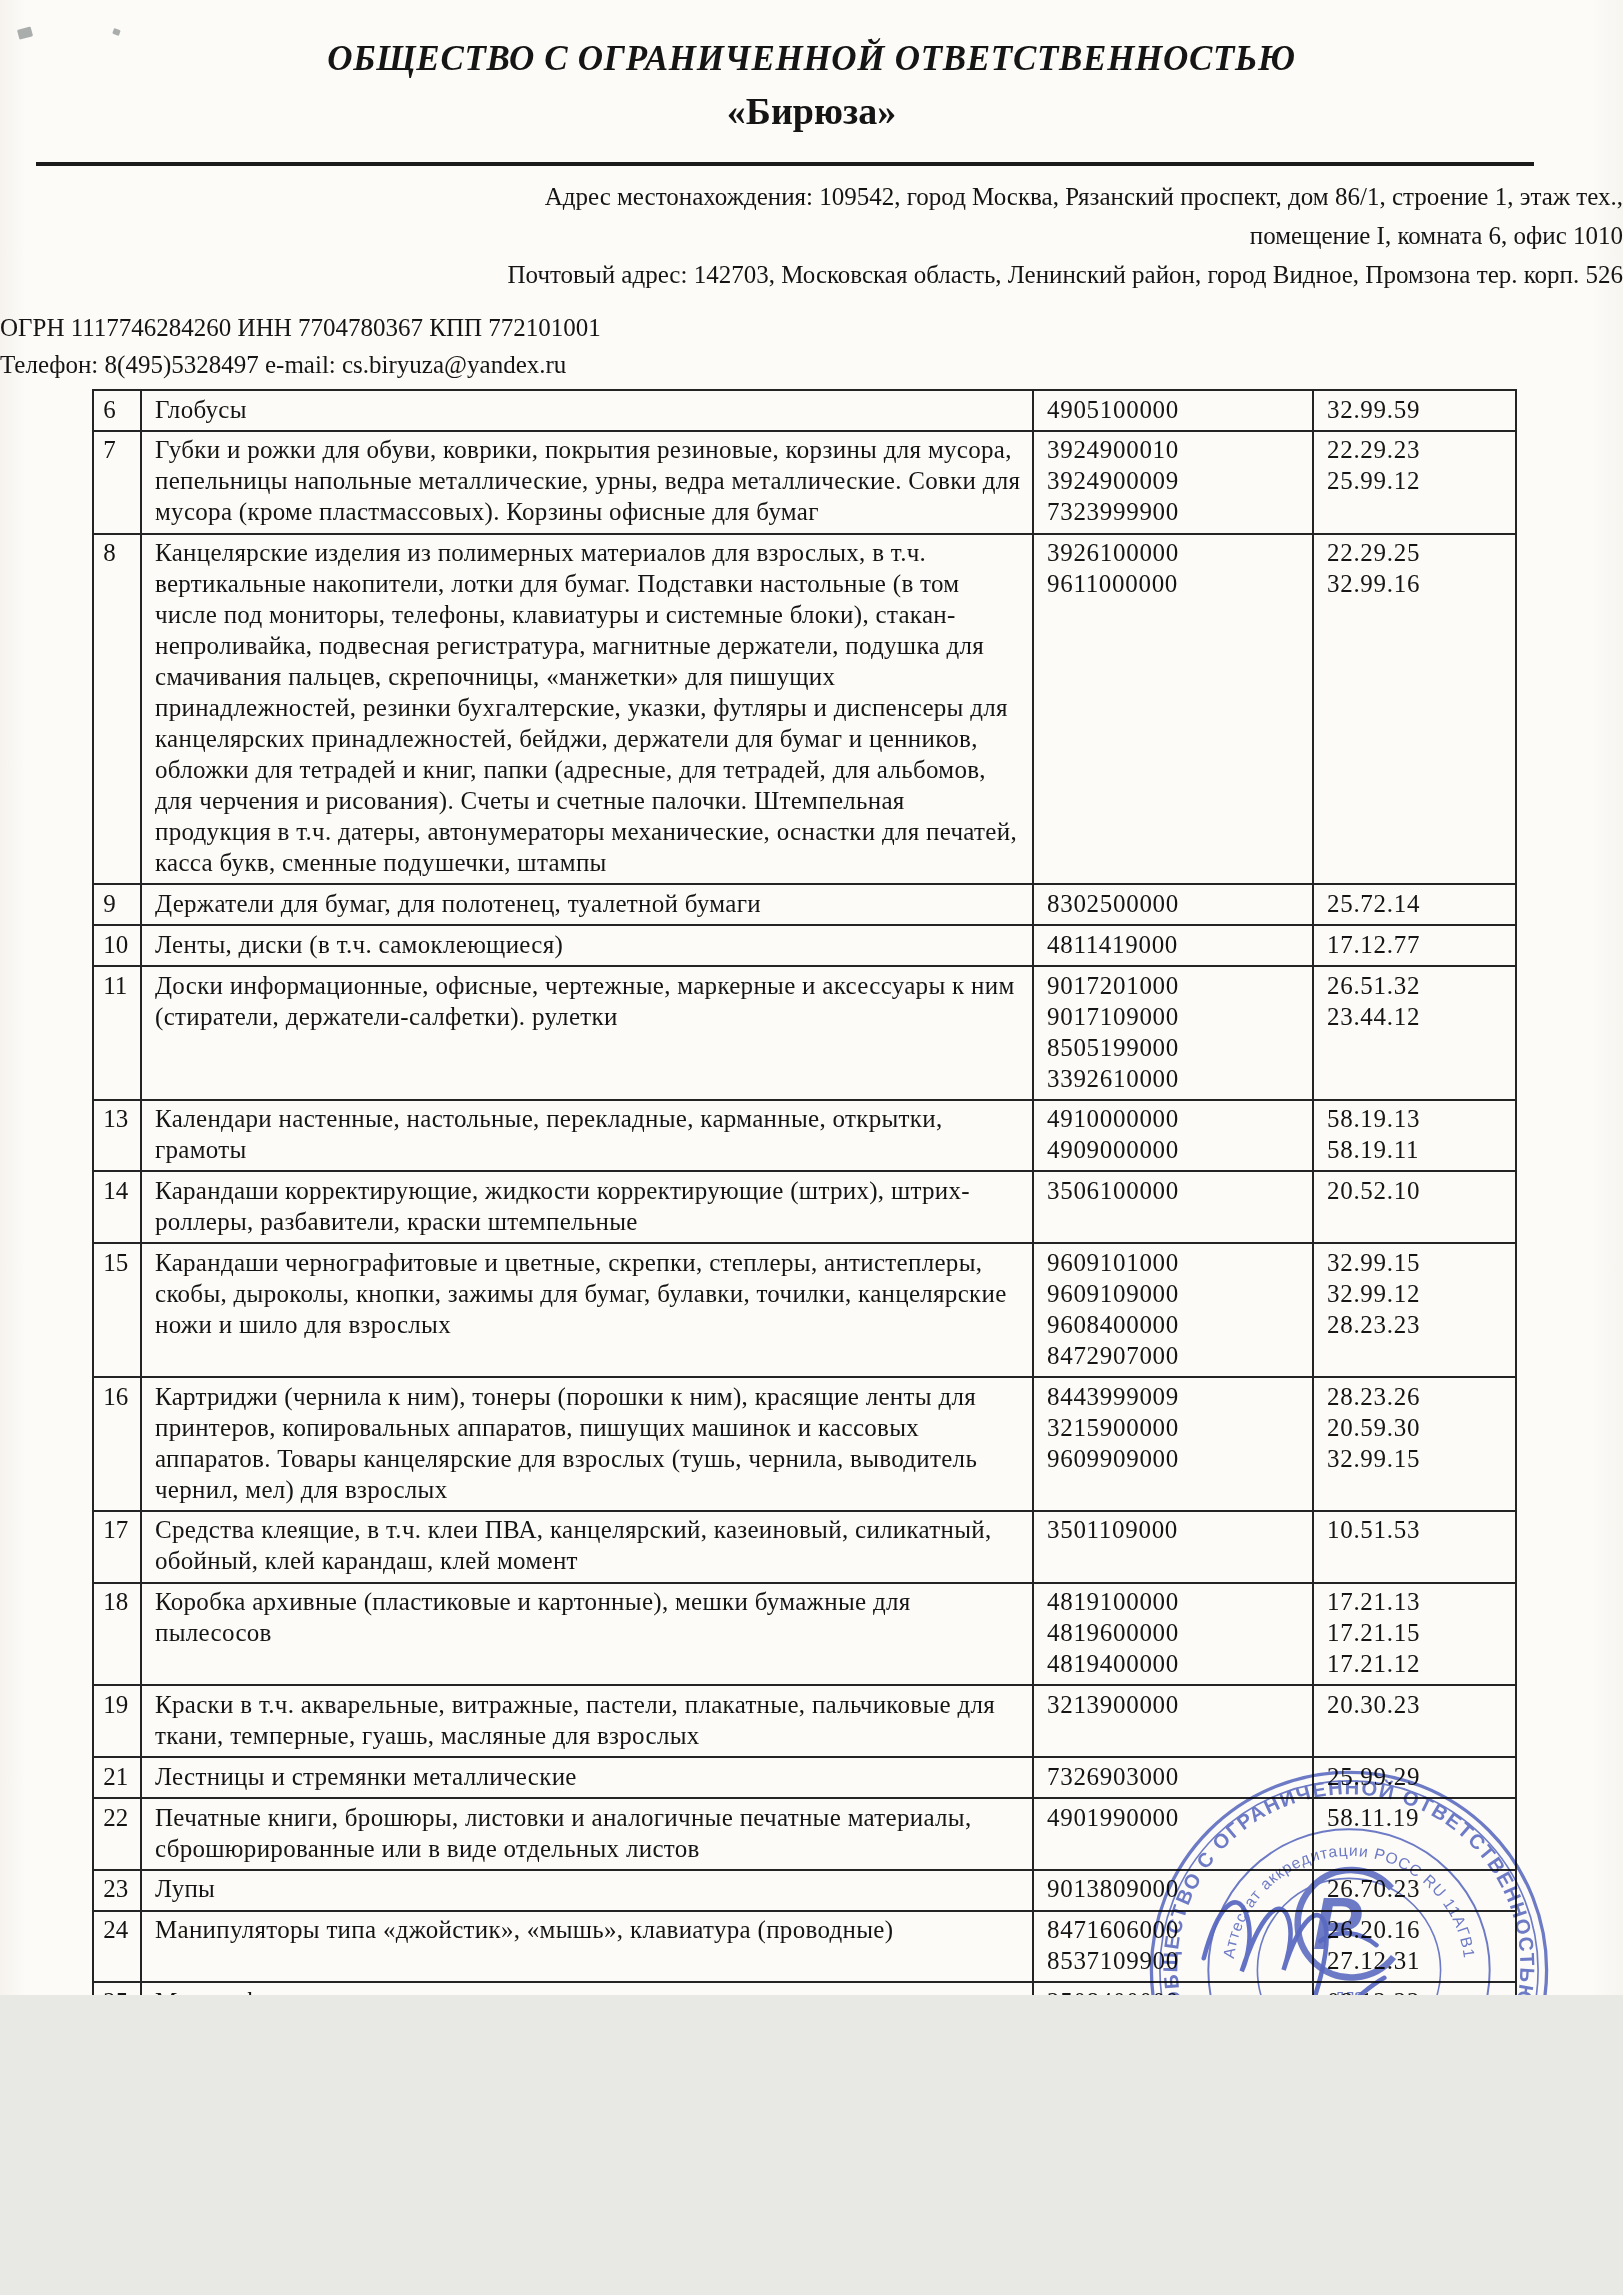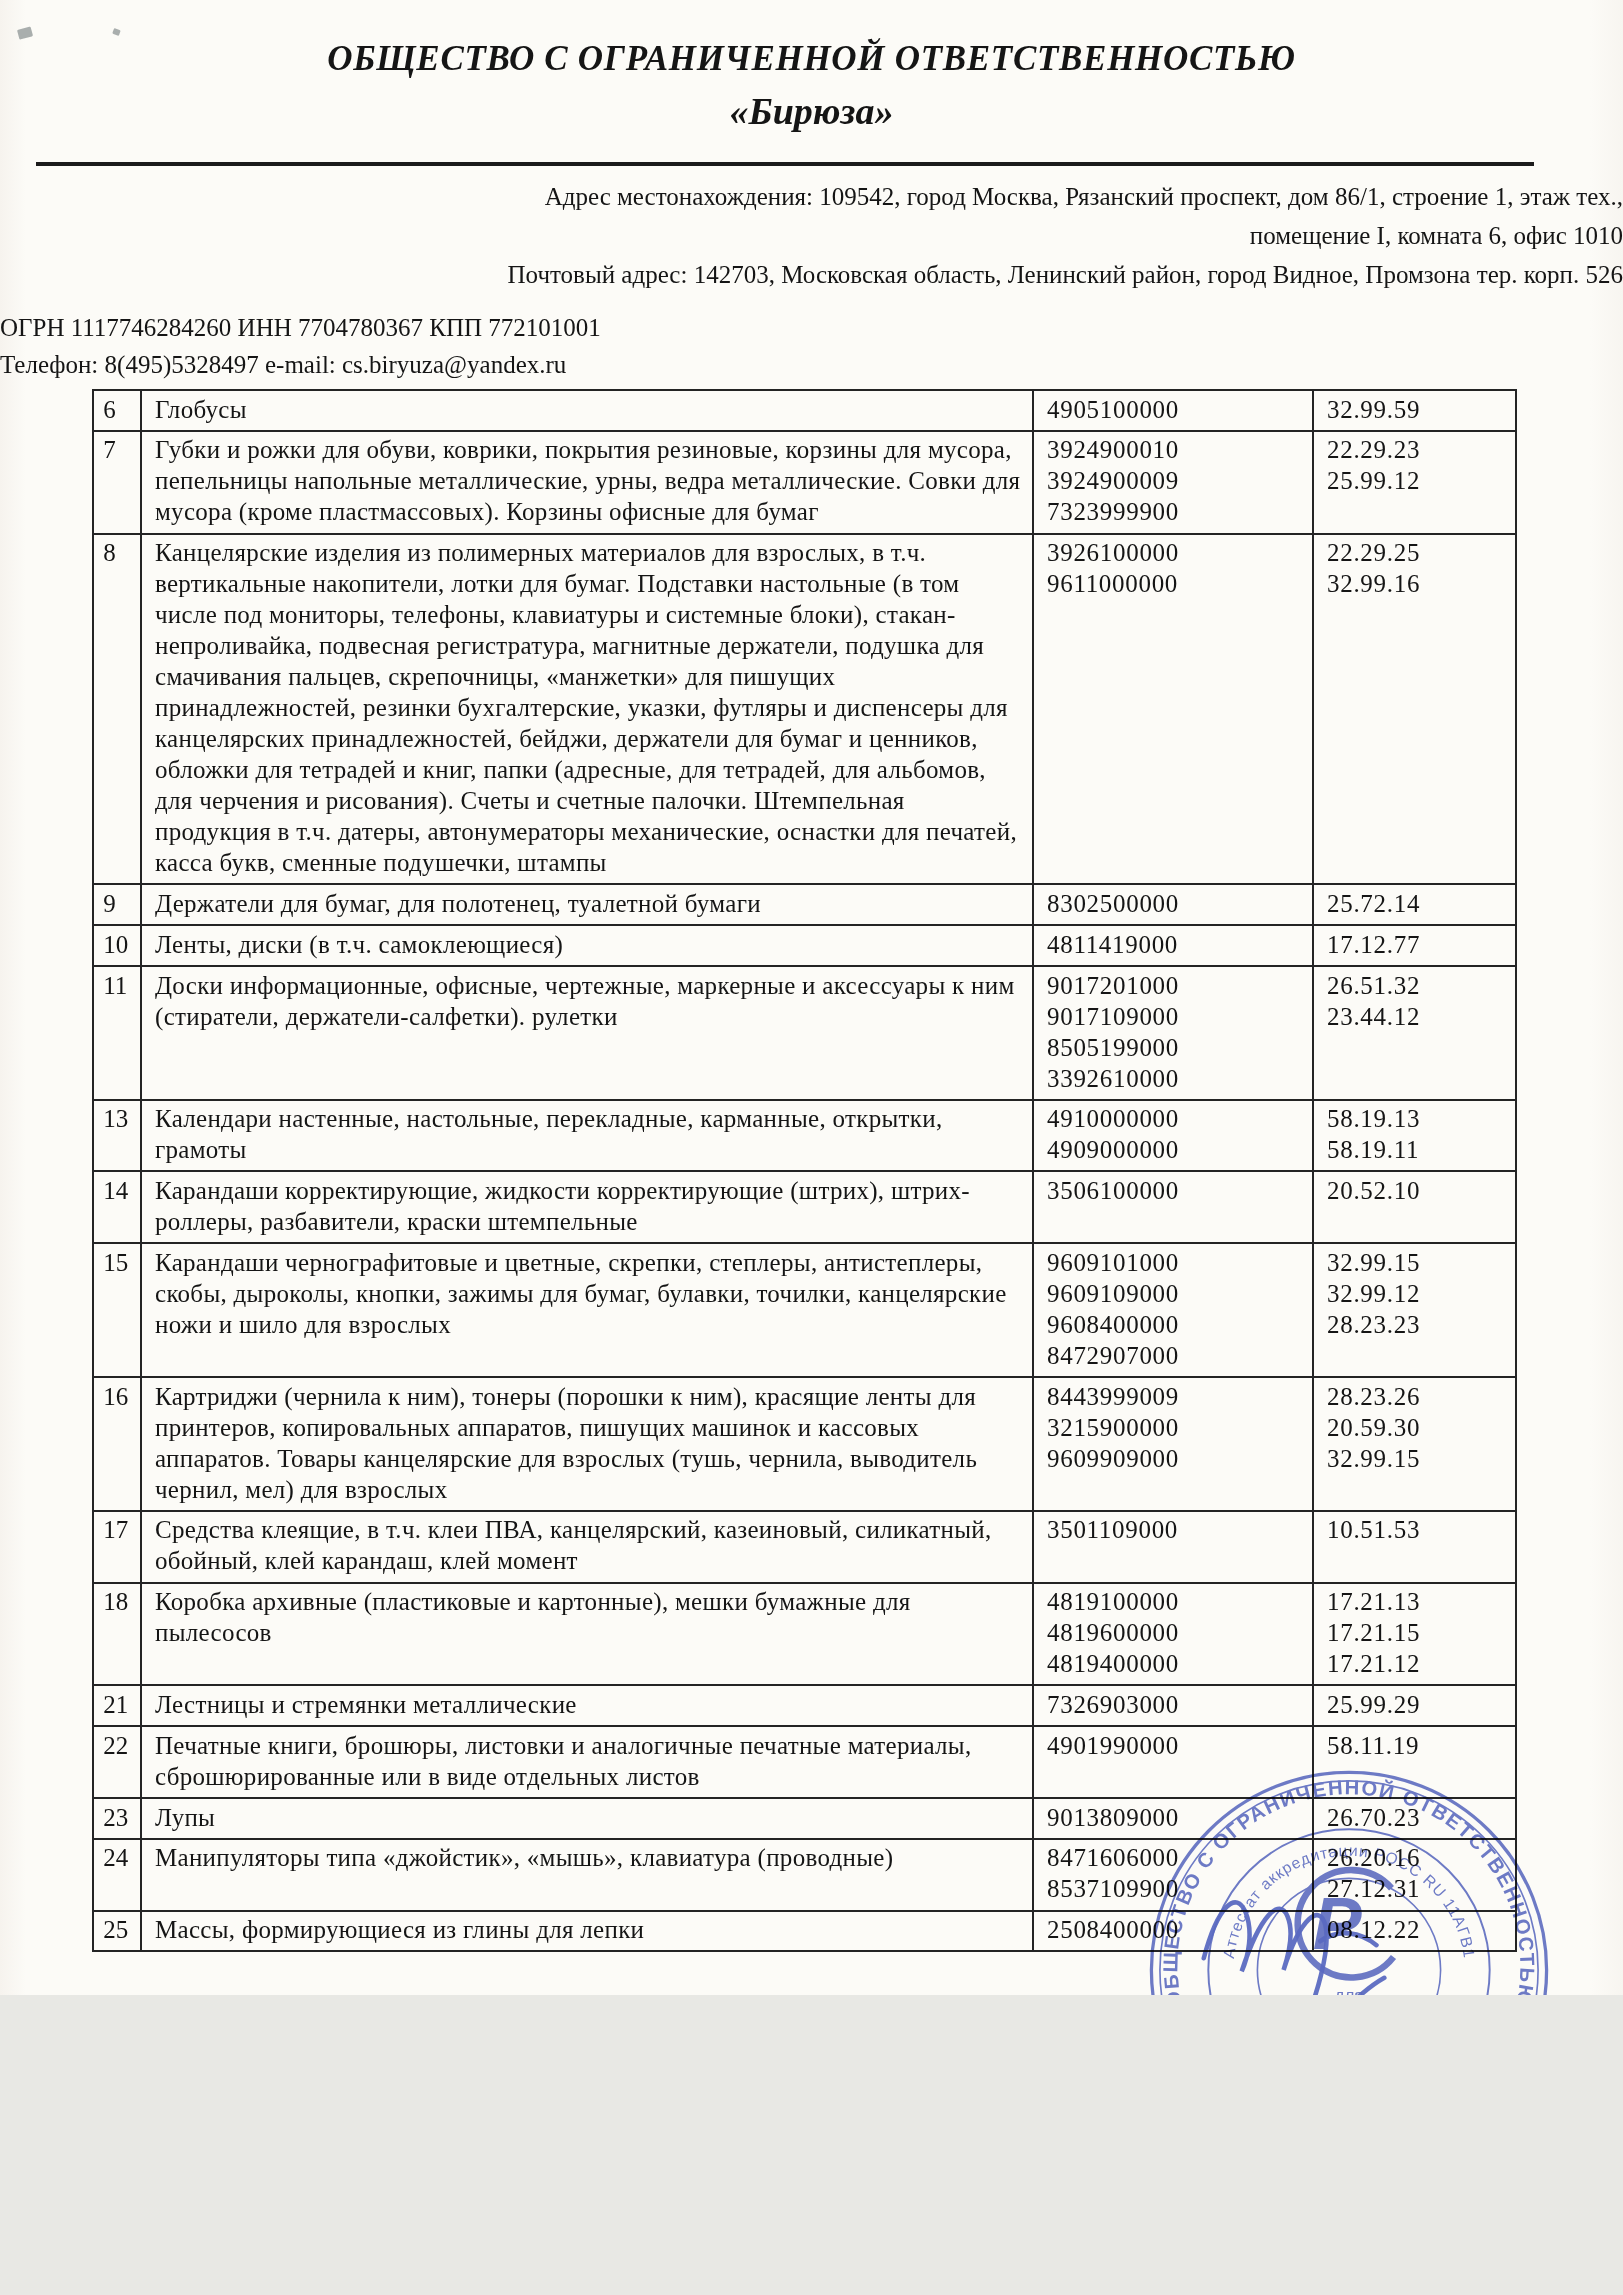--- a/index.html
+++ b/index.html
@@ -5,21 +5,21 @@
   html,body{margin:0;padding:0;background:#e8e8e4;}
   .page{position:relative;width:1623px;height:1995px;background:#fcfbf7;overflow:hidden;
         font-family:"Liberation Serif", serif;color:#151515;
         background-image:linear-gradient(90deg, #f6f3ee 0px, #fcfbf7 26px, #fcfbf7 1590px, #f7f5f0 1623px);}
   .speck{position:absolute;background:#8e9494;opacity:.75;border-radius:1.3px;}
   .s1{left:18.3px;top:27.5px;width:14.4px;height:9.8px;transform:rotate(-15deg);}
   .s2{left:113px;top:29px;width:7.2px;height:5.9px;transform:rotate(20deg);}
   .title1{position:absolute;top:39px;left:0;width:100%;text-align:center;
           font-size:35px;font-weight:bold;font-style:italic;letter-spacing:0.7px;}
   .title2{position:absolute;top:89px;left:0;width:100%;text-align:center;
-          font-size:38px;font-weight:bold;font-style:italic;}
+          font-size:38px;font-weight:bold;}
   .rule{position:absolute;top:162px;left:36px;width:1498px;height:3.9px;background:#1b1b1b;}
   .addr{position:absolute;top:177px;left:0;width:100%;text-align:right;
         font-size:25px;line-height:39px;}
   .ogrn{position:absolute;top:309px;left:0;width:100%;text-align:left;
         font-size:25px;line-height:37px;}
   table.items{position:absolute;left:92px;top:389px;width:1423px;
         border-collapse:collapse;table-layout:fixed;border:2.6px solid #222;}
   td{border:2px solid #242424;border-top-width:2.6px;border-bottom-width:2.6px;
      vertical-align:top;font-size:25px;line-height:31px;padding:2.6px 6.5px 5.2px 13px;}
   .c-num{padding-left:9.2px;padding-right:2.6px;}
@@ -196,20 +196,30 @@
         <td class="c-desc">Коробка архивные (пластиковые и картонные), мешки бумажные для пылесосов</td>
         <td class="c-code">
             <div>4819100000</div>
             <div>4819600000</div>
             <div>4819400000</div>
           </td>
         <td class="c-okpd">
             <div>17.21.13</div>
             <div>17.21.15</div>
             <div>17.21.12</div>
+          </td>
+      </tr>
+        <tr>
+        <td class="c-num">19</td>
+        <td class="c-desc">Краски в т.ч. акварельные, витражные, пастели, плакатные, пальчиковые для ткани, темперные, гуашь, масляные для взрослых</td>
+        <td class="c-code">
+            <div>3213900000</div>
+          </td>
+        <td class="c-okpd">
+            <div>20.30.23</div>
           </td>
       </tr>
         <tr>
         <td class="c-num">21</td>
         <td class="c-desc">Лестницы и стремянки металлические</td>
         <td class="c-code">
             <div>7326903000</div>
           </td>
         <td class="c-okpd">
             <div>25.99.29</div>

